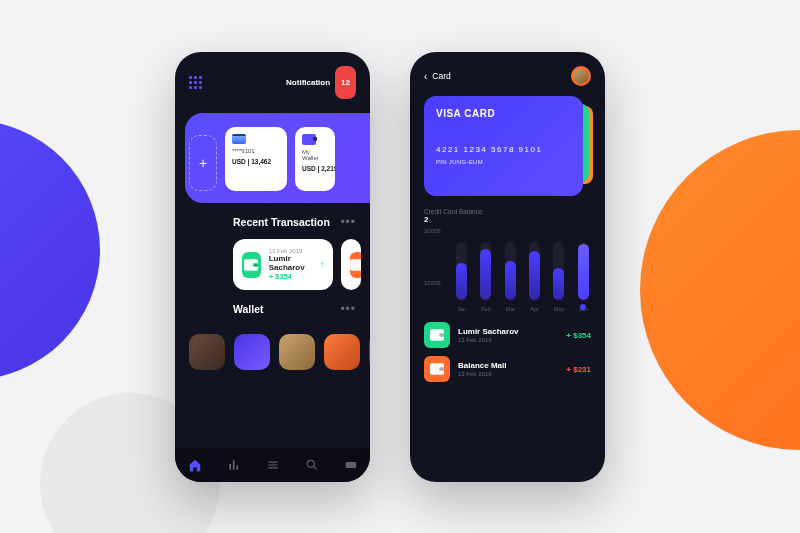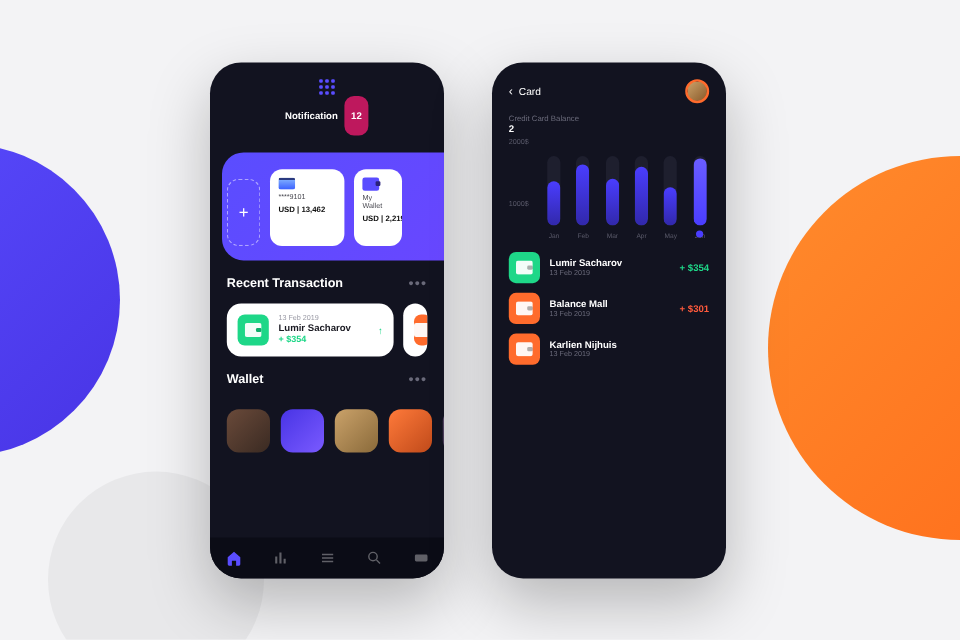--- a/index.html
+++ b/index.html
@@ -19,40 +19,40 @@
     background: #e8e8ea; left: 40px; bottom: -40px;
   }
   .phone {
     position: absolute; width: 195px; height: 430px; border-radius: 26px; overflow: hidden;
     background: #121320; box-shadow: 0 20px 50px rgba(0,0,0,.25);
   }
   .phone.left { left: 175px; top: 52px; }
   .phone.right { left: 410px; top: 52px; }
 
   
-  .pl-header { display:flex; justify-content: space-between; align-items:center; padding: 14px 14px 8px; flex-direction: column; }
+  .pl-header { display:flex; justify-content: space-between; align-items:center; padding: 14px 14px 8px; }
   .grid-icon { width:14px; height:14px; display:grid; grid-template-columns:repeat(3,3px); grid-template-rows:repeat(3,3px); gap:2px; }
   .grid-icon span { background:#5a4dff; border-radius:1px; }
   .notif { font-size:8px; color:#fff; display:flex; align-items:center; gap:5px; font-weight:600; }
-  .badge { background:#be185d; color:#fff; border-radius:8px; padding:12px 6px; font-size:8px; font-weight:700; }
+  .badge { background:#ef4444; color:#fff; border-radius:8px; padding:12px 6px; font-size:8px; font-weight:700; }
 
   .cards-shelf { position:relative; margin:6px 0 0 0; padding:14px 0 12px 14px; }
   .cards-bg { position:absolute; inset:0; background:linear-gradient(135deg,#5a4dff,#6847ff); border-radius:18px 0 0 18px; left:10px; }
   .cards-row { position:relative; display:flex; gap:8px; }
   .add-card { width:28px; height:56px; border:1px dashed rgba(255,255,255,.5); border-radius:10px; display:flex; align-items:center; justify-content:center; color:#fff; font-size:14px; margin-top:8px; }
   .mini-card { width:62px; background:#fff; border-radius:10px; padding:7px 7px 6px; display:flex; flex-direction:column; gap:4px; }
   .mini-card .ic { width:14px; height:10px; border-radius:2px; }
   .mini-card .ic.visa { background:linear-gradient(180deg,#7aa8ff,#3a5fff); border-top:2px solid #2a3a80; }
   .mini-wallet { width:14px; height:11px; background:#5a4dff; border-radius:2px; position:relative; }
   .mini-wallet::after{content:"";position:absolute;right:-1px;top:3px;width:4px;height:4px;background:#2a227a;border-radius:1px;}
   .mini-card .nm { font-size:6px; color:#4a4a52; }
   .mini-card .val { font-size:6.5px; color:#111; font-weight:700; white-space:nowrap;}
   .mini-card.cut { width:40px; overflow:hidden;}
 
-  .section { padding:12px 14px 8px; }
+  .section { padding:12px 14px 8px;margin-left:44px; }
   .section-h { display:flex; justify-content:space-between; align-items:center; margin-bottom:10px; }
   .section-h h3 { color:#fff; font-size:10.5px; font-weight:700; }
   .dots { color:#6a6a7a; font-size:12px; letter-spacing:1px; }
 
   .txn-row { display:flex; gap:8px; }
   .txn-card { background:#fff; border-radius:12px; padding:9px; display:flex; align-items:center; gap:8px; flex:1; }
   .txn-ic { width:26px; height:26px; border-radius:6px; display:flex; align-items:center; justify-content:center; }
   .txn-ic.green { background:#1ed788; }
   .txn-ic.orange { background:#ff6b2c; }
   .wallet-svg { width:14px; height:12px; }
@@ -226,20 +226,29 @@
 <div class="phone right">
   <div class="pr-header">
     <div class="back">
       <span class="chev">‹</span>
       <span>Card</span>
     </div>
     <div class="profile"></div>
   </div>
 
 
+  <div class="card-stack">
+    <div class="card-back b1"></div>
+    <div class="card-back b2"></div>
+    <div class="main-card">
+      <div class="brand">VISA CARD</div>
+      <div class="num">4221  1234  5678  9101</div>
+      <div class="holder">PIN JUNG-EUM</div>
+    </div>
+  </div>
 
   <div class="chart-sec">
     <div class="lbl">Credit Card Balance</div>
     <div class="sub">2</div>
     <div class="chart">
       <div class="y-axis">
         <span>2000$</span>
         <span>1000$</span>
       </div>
       <div class="bars" id="bars">
@@ -304,29 +313,16 @@
         <div class="txn-ic orange">
           <svg class="wallet-svg" viewBox="0 0 24 20">
             <rect width="24" height="20" rx="3" fill="#fff" opacity=".95"></rect>
             <rect x="16" y="7" width="8" height="6" rx="2" fill="rgba(0,0,0,.3)"></rect>
           </svg>
         </div>
   <div class="meta">
           <div class="nm">Balance Mall</div>
           <div class="dt">13 Feb 2019</div>
         </div>
-  <div class="amt am neg">+ $301</div>
-      </div>
-      <div class="tx-item">
-        <div class="txn-ic orange">
-          <svg class="wallet-svg" viewBox="0 0 24 20">
-            <rect width="24" height="20" rx="3" fill="#fff" opacity=".95"></rect>
-            <rect x="16" y="7" width="8" height="6" rx="2" fill="rgba(0,0,0,.3)"></rect>
-          </svg>
-        </div>
-  <div class="meta">
-          <div class="nm">Karlien Nijhuis</div>
-          <div class="dt">13 Feb 2019</div>
-        </div>
-  <div class="amt am neg"></div>
+  <div class="amt am neg">+ $231</div>
       </div>
     </div>
 </div>
 
 </body></html>

